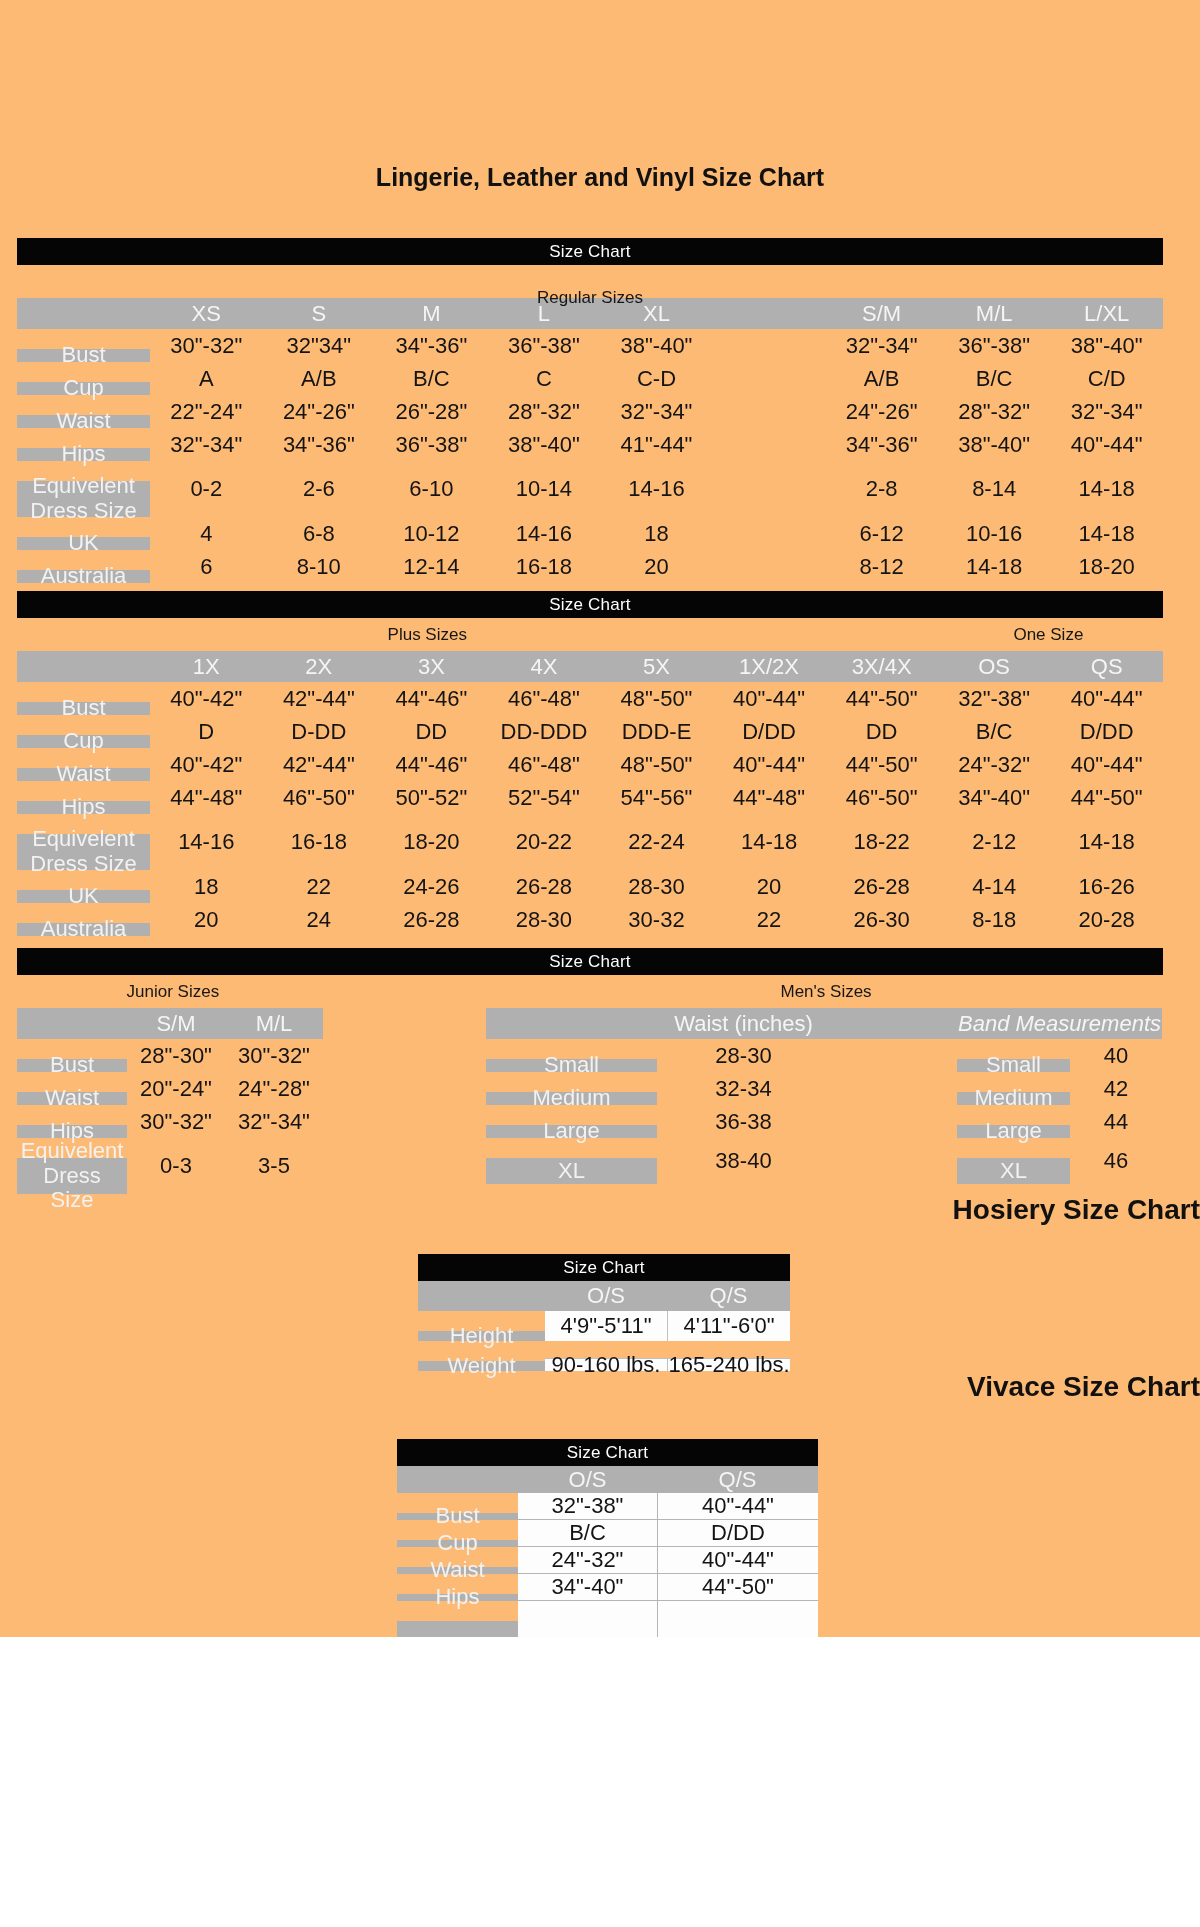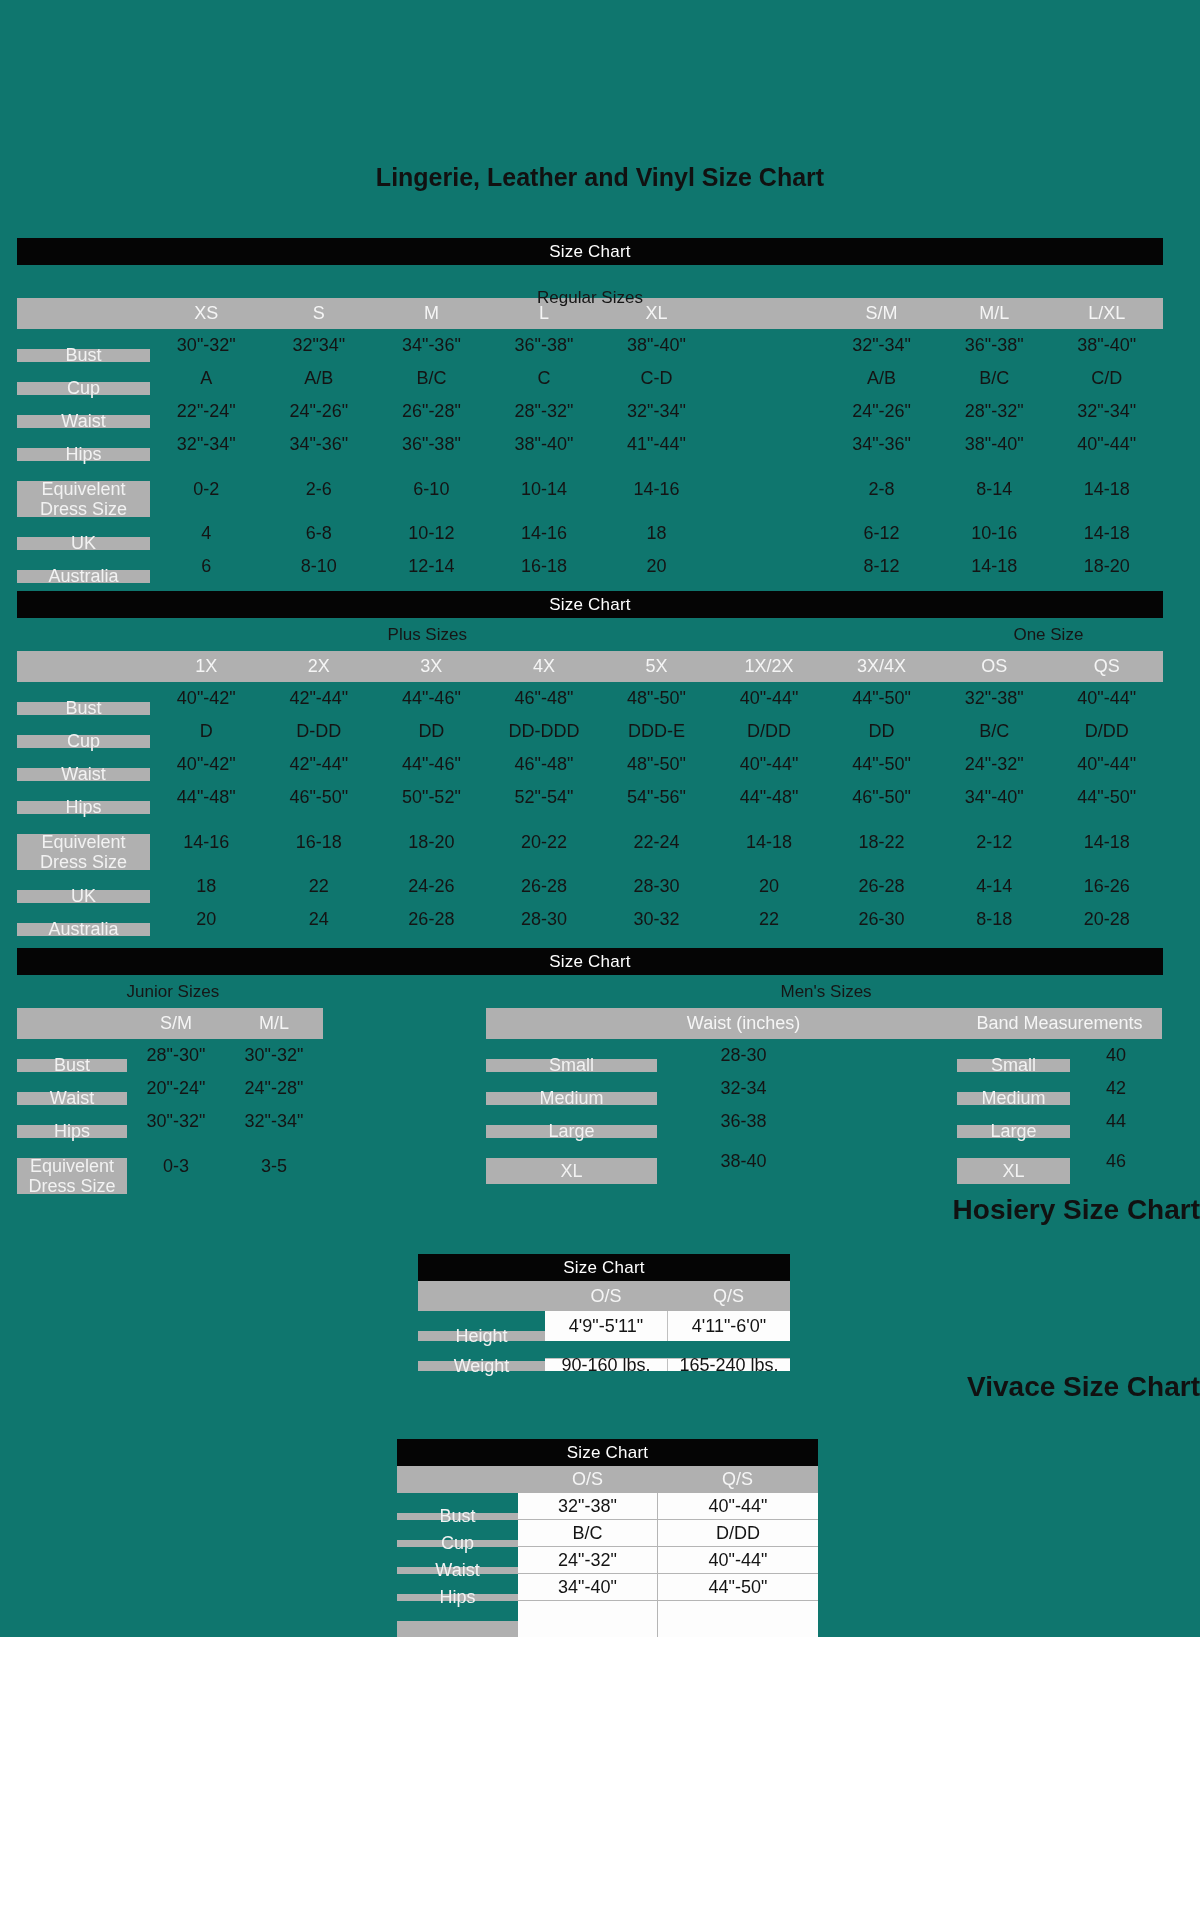--- a/index.html
+++ b/index.html
@@ -1,39 +1,39 @@
 <!DOCTYPE html>
 <html><head>
 <meta charset="utf-8">
 <style>
   html,body{margin:0;padding:0;background:#fff;}
-  .page{width:1200px;height:1637px;background:#0f766e;position:relative;
+  .page{width:1200px;height:1637px;background:#fdba74;position:relative;
         font-family:"Liberation Sans",sans-serif;color:#1b1b1b;overflow:hidden;}
   h1.main-title{margin:0;padding-top:163px;font-size:25px;font-weight:bold;text-align:center;color:#111;}
   h2.sec-title{margin:0;font-size:28px;font-weight:bold;text-align:right;color:#111;}
 
   .chart{width:1146px;margin-left:17px;}
   .bar{background:#050505;color:#fff;height:27px;display:flex;align-items:center;justify-content:center;
        font-size:17px;letter-spacing:.2px;}
   .subtitle{height:33px;position:relative;font-size:17px;color:#161616;}
   .subtitle .ctr{position:absolute;left:50%;top:50%;transform:translate(-50%,-50%);margin-top:16px;}
   .subtitle .pos{position:absolute;top:50%;transform:translate(-50%,-50%);}
 
-  .grid{display:grid;font-size:18px;}
+  .grid{display:grid;font-size:22px;}
   .hcell{background:#b0b0b0;color:#f5f5f5;display:flex;align-items:center;justify-content:center;}
   .lcell{background:#b0b0b0;color:#f2f2f2;display:flex;align-items:center;justify-content:center;
          text-align:center;line-height:1.12;padding:0 4px;box-sizing:border-box;margin-top:20px;}
   .vcell{display:flex;align-items:center;justify-content:center;background:transparent;color:#141414;}
 
   .t-regular,.t-plus{grid-template-columns:133px repeat(9,1fr);
                      grid-template-rows:31px 33px 33px 33px 33px 56px 33px 33px;}
   .t-junior{grid-template-columns:110px 98px 98px;grid-template-rows:31px 33px 33px 33px 56px;width:306px;}
   .t-mens{grid-template-columns:171px 173px 127px 113px 92px;
           grid-template-rows:31px 33px 33px 33px 46px;width:676px;margin-left:163px;}
-  .t-mens .band-h{grid-column:4 / span 2;}
+  .t-mens .band-h{grid-column:4 / span 2;font-style:italic;}
   .jm-row{display:flex;align-items:flex-start;}
 
   .chart.hosiery{width:372px;margin-left:418px;}
   .t-hosiery{grid-template-columns:127px 122px 123px;grid-template-rows:30px 30px 30px;}
   .t-hosiery .vcell{background:#fdfdfd;}
   .t-hosiery .vline{border-left:1px solid #c0c0c0;}
   .t-hosiery .htop{border-top:1px solid #c0c0c0;margin-top:17px;}
 
   .chart.vivace{width:421px;margin-left:397px;}
   .t-vivace{grid-template-columns:121px 139px 161px;grid-template-rows:27px 27px 27px 27px 27px 48px 60px;}

